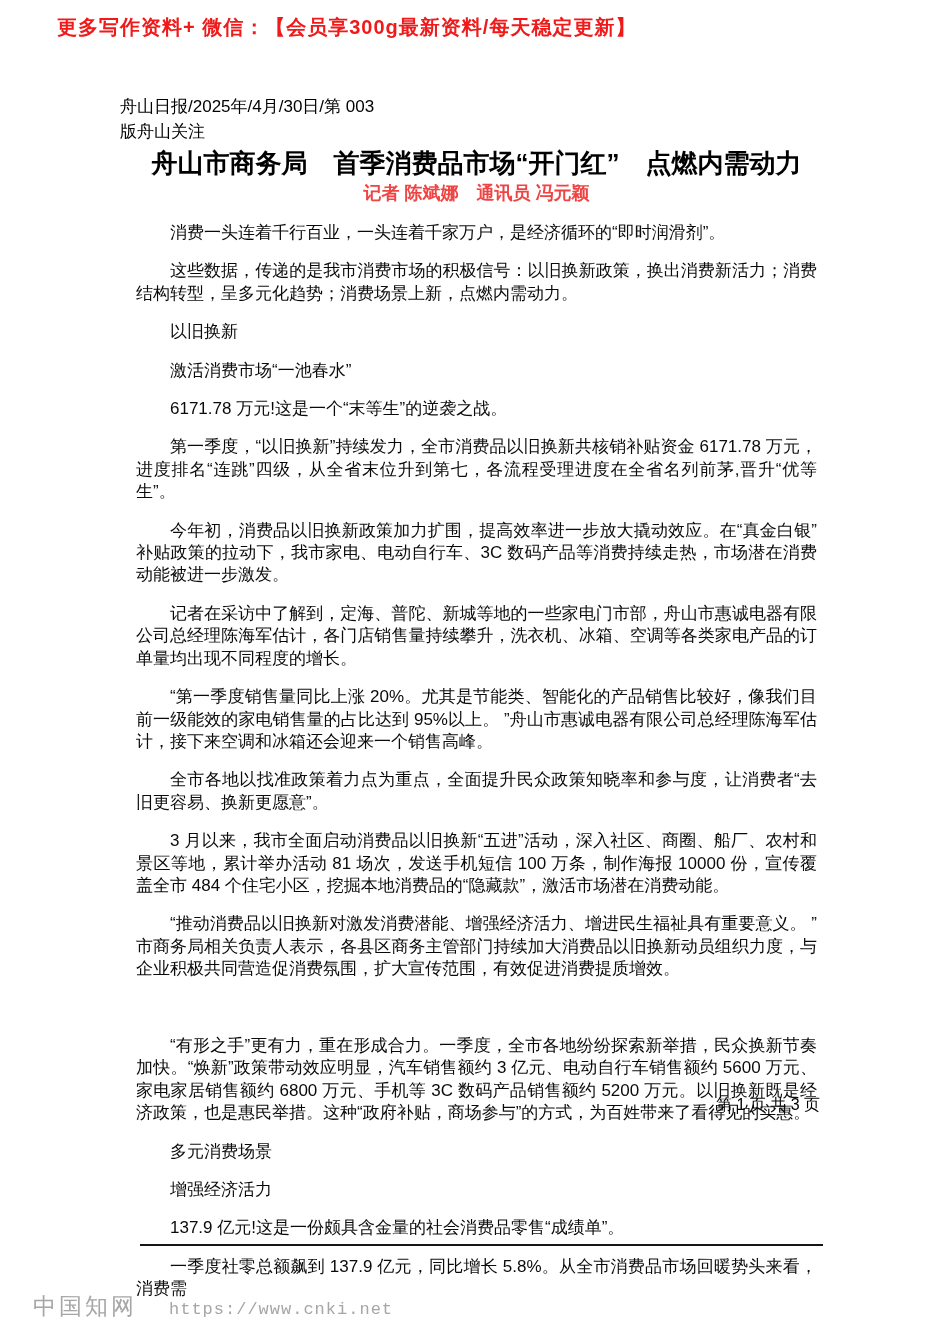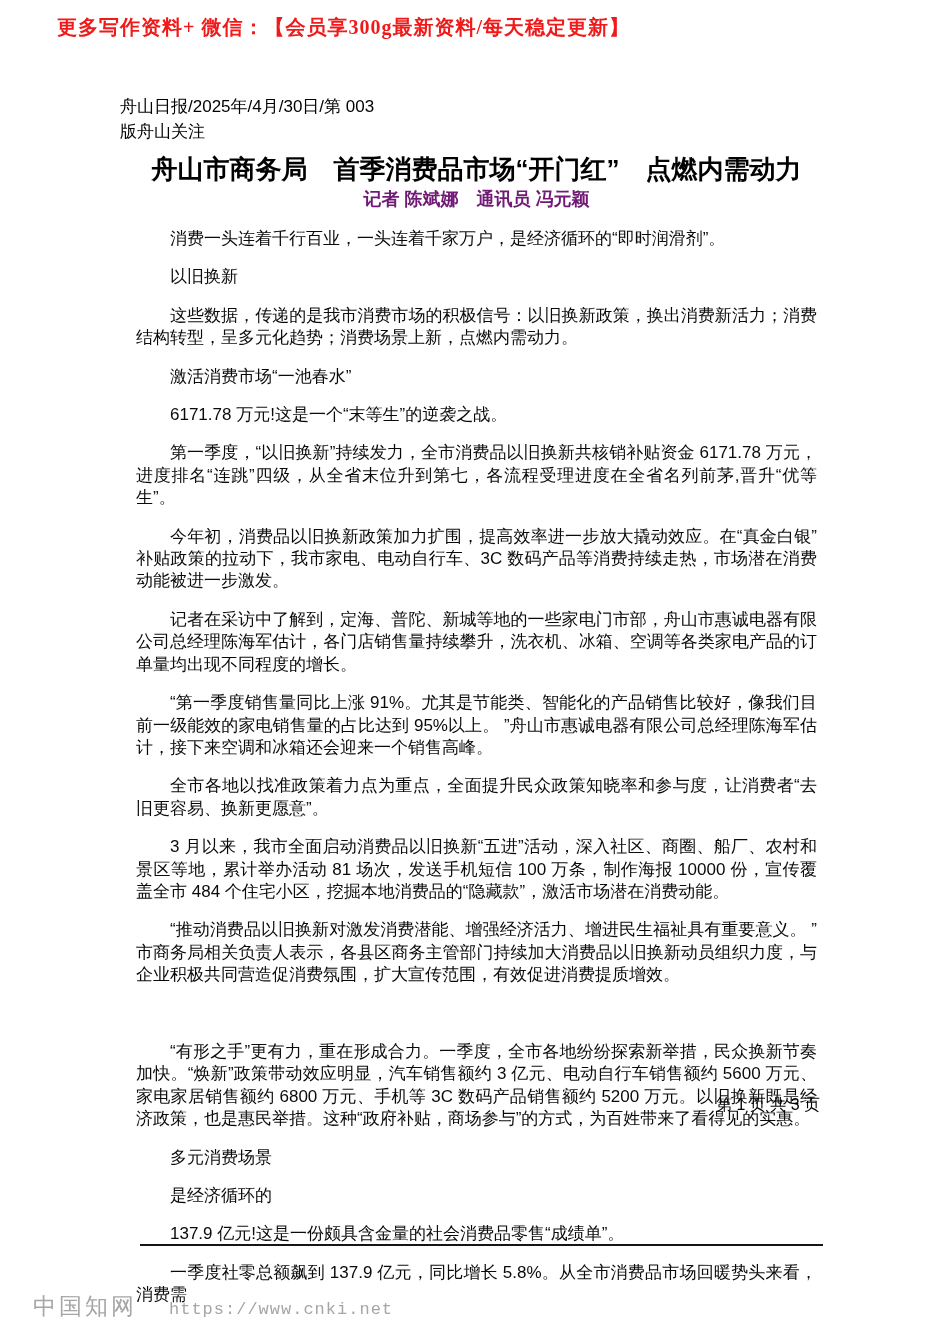--- a/index.html
+++ b/index.html
@@ -14,48 +14,47 @@
   }
   .promo-banner {
     position: absolute;
     left: 57px;
     top: 14px;
     font-size: 20px;
     font-weight: bold;
     color: #f01a1a;
     letter-spacing: 1px;
     white-space: nowrap;
-    font-family: Liberation Serif, serif;
   }
   .page-column {
     position: absolute;
     left: 120px;
     top: 94px;
     width: 713px;
   }
   .source-line {
     font-size: 17px;
     line-height: 25px;
     color: #000000;
   }
   .article-title {
     font-size: 26px;
     font-weight: bold;
     line-height: 34px;
     text-align: center;
     white-space: nowrap;
     color: #000000;
-    margin-top: 8px;
+    margin-top: 2px;
   }
   .article-byline {
     font-size: 18px;
     font-weight: bold;
     line-height: 26px;
     text-align: center;
-    color: #701a75;
+    color: #ef4444;
   }
   .article-body {
     margin-top: 12px;
     font-size: 17px;
     line-height: 22.4px;
     text-align: justify;
     color: #0a0a0a;
   }
   .para {
     margin: 16px;
@@ -104,35 +103,35 @@
 
 <div class="promo-banner">更多写作资料+ 微信：【会员享300g最新资料/每天稳定更新】</div>
 
 <div class="page-column">
   <div class="source-line">舟山日报/2025年/4月/30日/第 003</div>
   <div class="source-line">版舟山关注</div>
   <div class="article-title">舟山市商务局　首季消费品市场“开门红”　点燃内需动力</div>
   <div class="article-byline">记者 陈斌娜　通讯员 冯元颖</div>
   <div class="article-body">
       <p class="para">消费一头连着千行百业，一头连着千家万户，是经济循环的“即时润滑剂”。</p>
+      <p class="para">这些数据，传递的是我市消费市场的积极信号：以旧换新政策，换出消费新活力；消费结构转型，呈多元化趋势；消费场景上新，点燃内需动力。</p>
       <p class="para">以旧换新</p>
-      <p class="para">这些数据，传递的是我市消费市场的积极信号：以旧换新政策，换出消费新活力；消费结构转型，呈多元化趋势；消费场景上新，点燃内需动力。</p>
       <p class="para">激活消费市场“一池春水”</p>
       <p class="para">6171.78 万元!这是一个“末等生”的逆袭之战。</p>
       <p class="para">第一季度，“以旧换新”持续发力，全市消费品以旧换新共核销补贴资金 6171.78 万元，进度排名“连跳”四级，从全省末位升到第七，各流程受理进度在全省名列前茅,晋升“优等生”。</p>
       <p class="para">今年初，消费品以旧换新政策加力扩围，提高效率进一步放大撬动效应。在“真金白银”补贴政策的拉动下，我市家电、电动自行车、3C 数码产品等消费持续走热，市场潜在消费动能被进一步激发。</p>
       <p class="para">记者在采访中了解到，定海、普陀、新城等地的一些家电门市部，舟山市惠诚电器有限公司总经理陈海军估计，各门店销售量持续攀升，洗衣机、冰箱、空调等各类家电产品的订单量均出现不同程度的增长。</p>
-      <p class="para">“第一季度销售量同比上涨 91%。尤其是节能类、智能化的产品销售比较好，像我们目前一级能效的家电销售量的占比达到 95%以上。 ”舟山市惠诚电器有限公司总经理陈海军估计，接下来空调和冰箱还会迎来一个销售高峰。</p>
+      <p class="para">“第一季度销售量同比上涨 20%。尤其是节能类、智能化的产品销售比较好，像我们目前一级能效的家电销售量的占比达到 95%以上。 ”舟山市惠诚电器有限公司总经理陈海军估计，接下来空调和冰箱还会迎来一个销售高峰。</p>
       <p class="para">全市各地以找准政策着力点为重点，全面提升民众政策知晓率和参与度，让消费者“去旧更容易、换新更愿意”。</p>
       <p class="para">3 月以来，我市全面启动消费品以旧换新“五进”活动，深入社区、商圈、船厂、农村和景区等地，累计举办活动 81 场次，发送手机短信 100 万条，制作海报 10000 份，宣传覆盖全市 484 个住宅小区，挖掘本地消费品的“隐藏款”，激活市场潜在消费动能。</p>
       <p class="para">“推动消费品以旧换新对激发消费潜能、增强经济活力、增进民生福祉具有重要意义。 ”市商务局相关负责人表示，各县区商务主管部门持续加大消费品以旧换新动员组织力度，与企业积极共同营造促消费氛围，扩大宣传范围，有效促进消费提质增效。</p>
       <p class="para"></p>
       <p class="para">“有形之手”更有力，重在形成合力。一季度，全市各地纷纷探索新举措，民众换新节奏加快。“焕新”政策带动效应明显，汽车销售额约 3 亿元、电动自行车销售额约 5600 万元、家电家居销售额约 6800 万元、手机等 3C 数码产品销售额约 5200 万元。以旧换新既是经济政策，也是惠民举措。这种“政府补贴，商场参与”的方式，为百姓带来了看得见的实惠。</p>
       <p class="para">多元消费场景</p>
-      <p class="para">是经济循环的</p>
+      <p class="para">增强经济活力</p>
       <p class="para">137.9 亿元!这是一份颇具含金量的社会消费品零售“成绩单”。</p>
       <p class="para">一季度社零总额飙到 137.9 亿元，同比增长 5.8%。从全市消费品市场回暖势头来看，消费需</p>
     </div>
 </div>
 
 <div class="page-number">第 1 页 共 3 页</div>
 
 <div class="footer-divider"></div>
 
 <div class="watermark">

